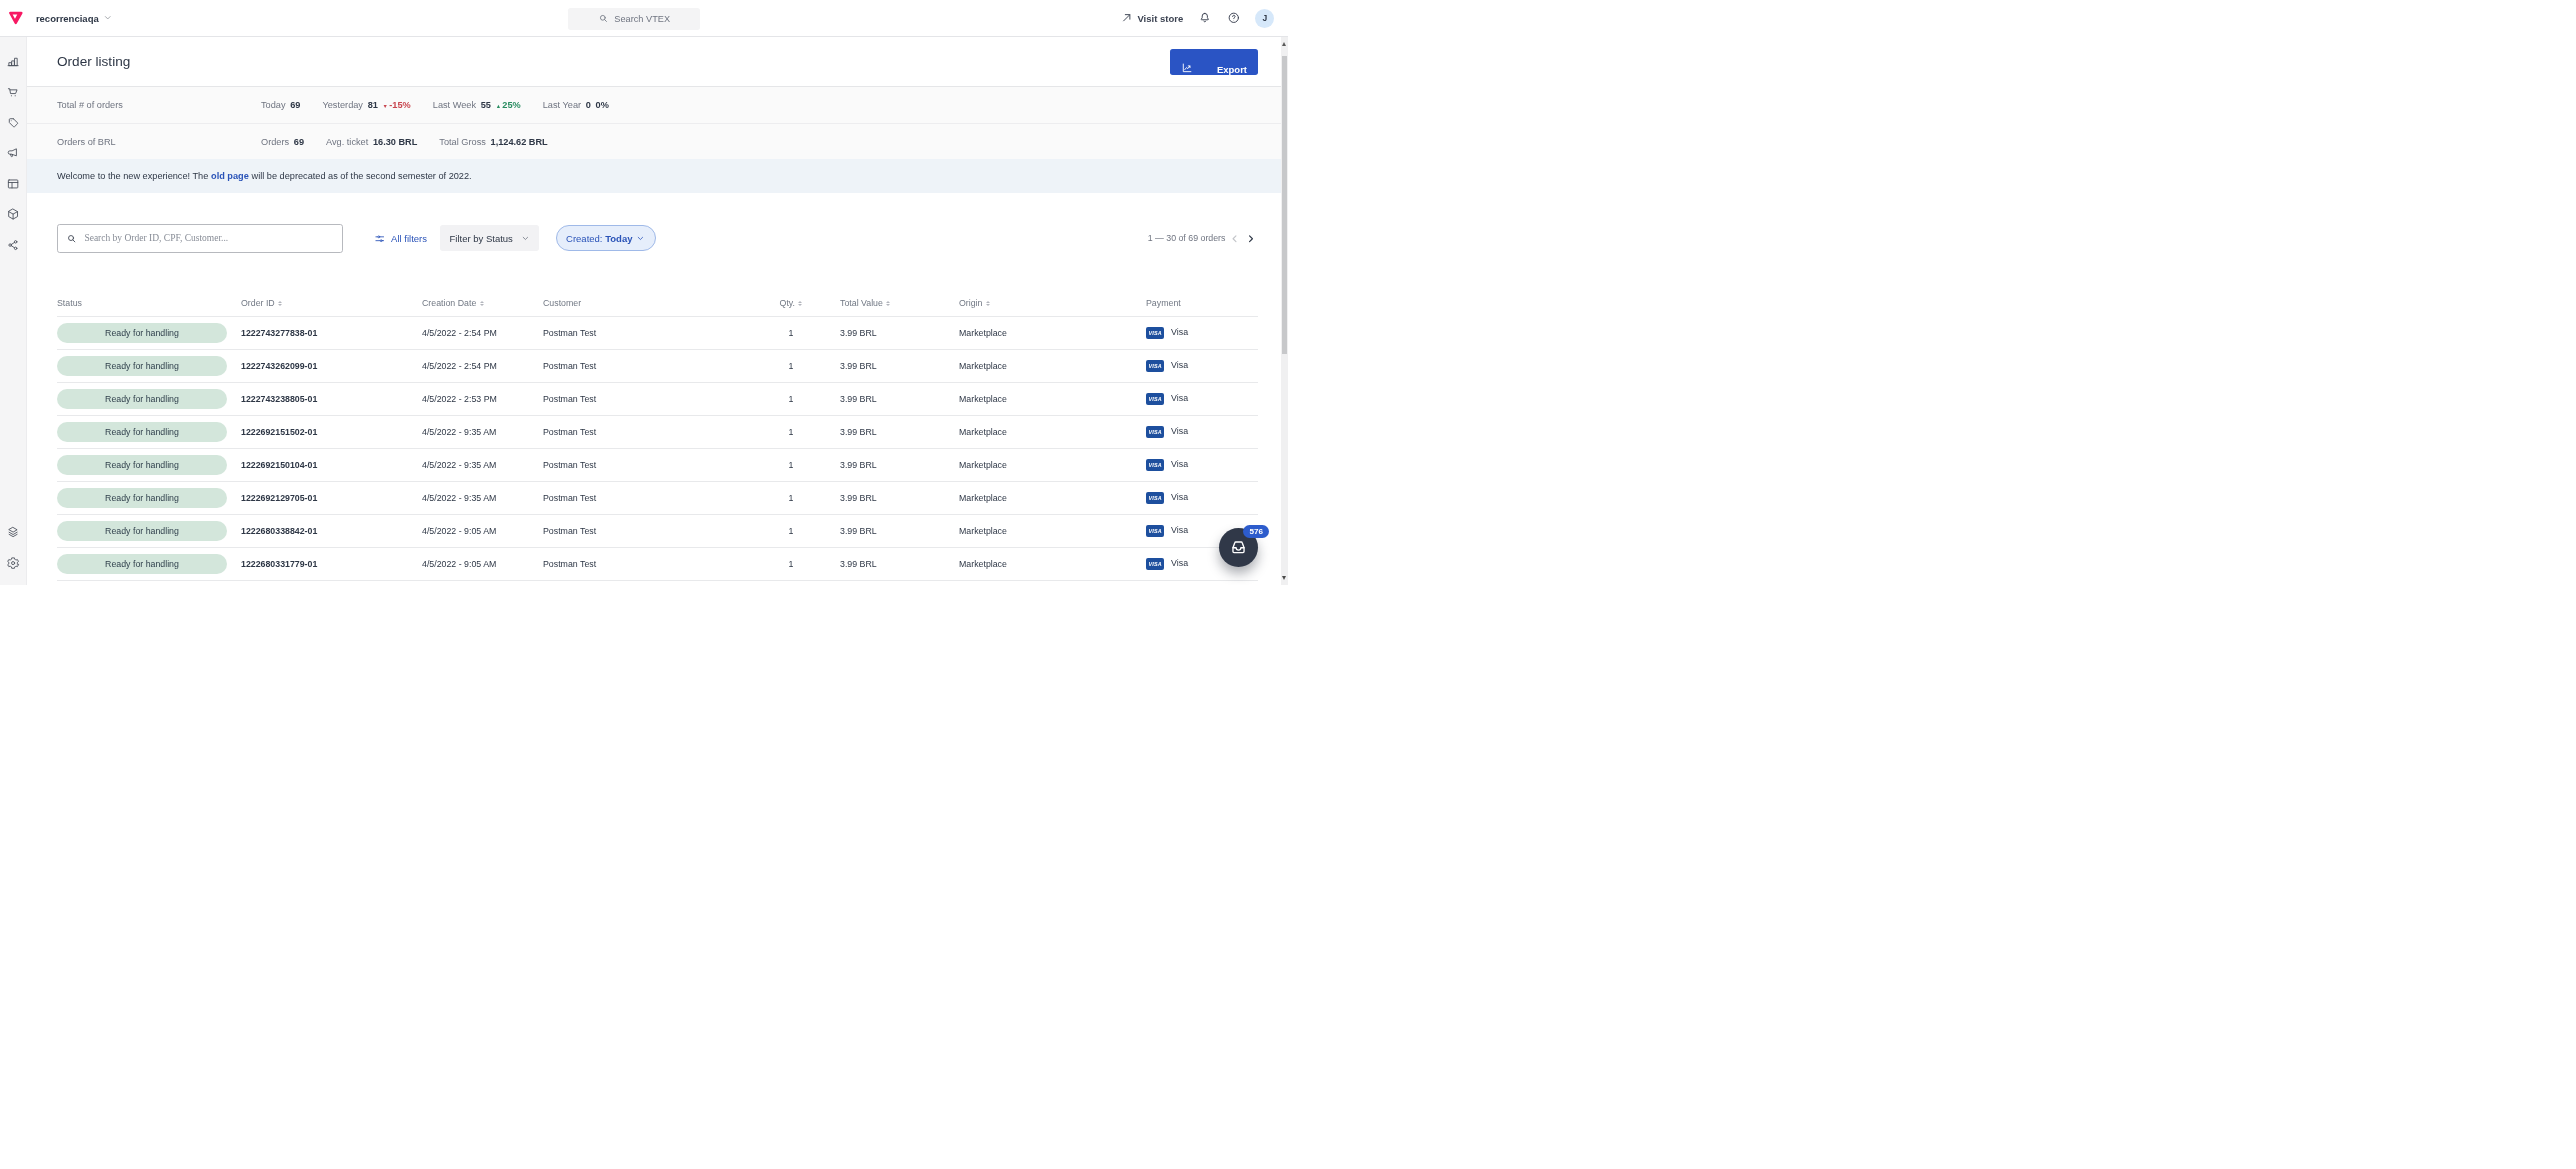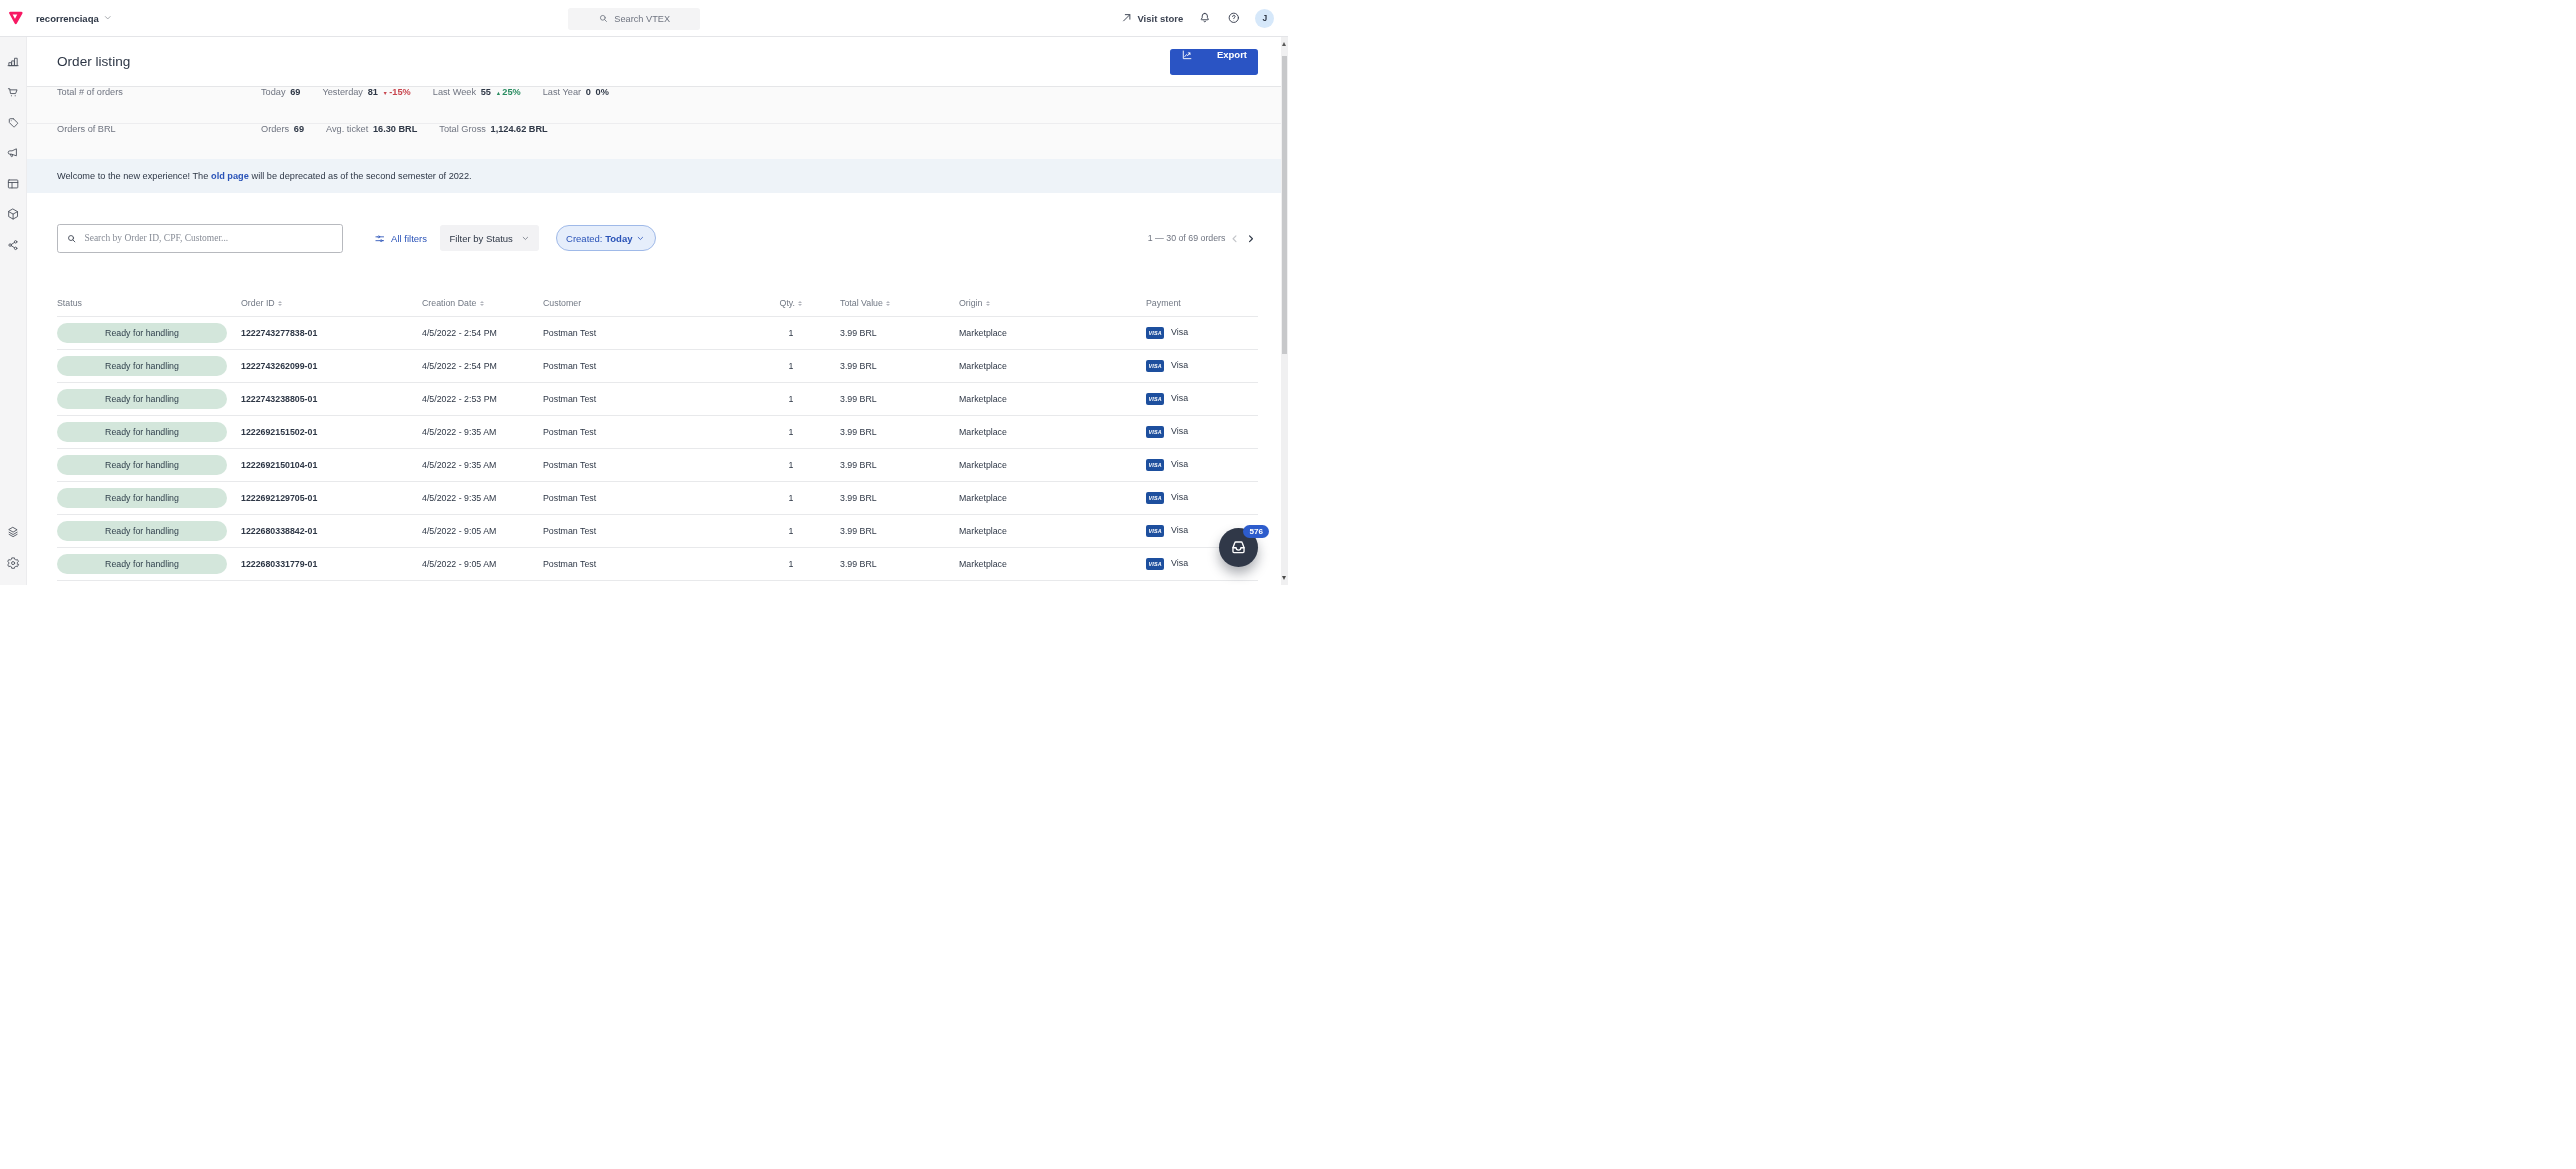--- a/index.html
+++ b/index.html
@@ -22,24 +22,24 @@
   
   .sidebar{position:absolute;left:0;top:37px;bottom:0;width:27px;background:#f5f5f6;border-right:0.7px solid #ececee;display:flex;flex-direction:column;align-items:center;padding:17.6px 0 15px}
   .sb-group{display:flex;flex-direction:column;align-items:center;gap:16.3px}
   .sb-bottom{margin-top:auto}
   .sbi{display:block;cursor:pointer}
 
   
   .content{margin-left:27px;width:1254px}
   .title-row{display:flex;align-items:center;justify-content:space-between;height:49px;padding:0 23px 0 30px}
   .title-row h1{font-size:13.6px;font-weight:500;color:#2e3746}
-  .export-btn{display:flex;align-items:flex-start;gap:24px;height:26px;padding:0 11px;background:#2a54c4;border:none;border-radius:2.7px;color:#fff;font-size:9.5px;font-weight:600;font-family:inherit;cursor:pointer}
+  .export-btn{display:flex;align-items:flex-end;gap:24px;height:26px;padding:0 11px;background:#2a54c4;border:none;border-radius:2.7px;color:#fff;font-size:9.5px;font-weight:600;font-family:inherit;cursor:pointer}
 
   .stats{background:#fafafa;border-top:0.7px solid #e5e6e8}
-  .stat-row{display:flex;align-items:flex-start;height:36px;padding:0 23px 0 30px}
+  .stat-row{display:flex;align-items:center;height:36px;padding:0 23px 0 30px}
   .stat-row + .stat-row{border-top:0.7px solid #ededef}
   .stat-label{width:204px;font-size:9.2px;color:#6f7480}
   .metrics{display:flex;align-items:center}
   .metric{display:inline-flex;align-items:baseline;gap:4.7px;margin-right:22px;font-size:9.2px}
   .m-name{color:#6f7480}
   .m-value{color:#2e3746;font-weight:700}
   .m-delta{font-weight:700}
   .m-delta .tri{font-size:5.4px;margin-right:1.4px}
   .m-delta.down{color:#c8454e}
   .m-delta.up{color:#288c60}

